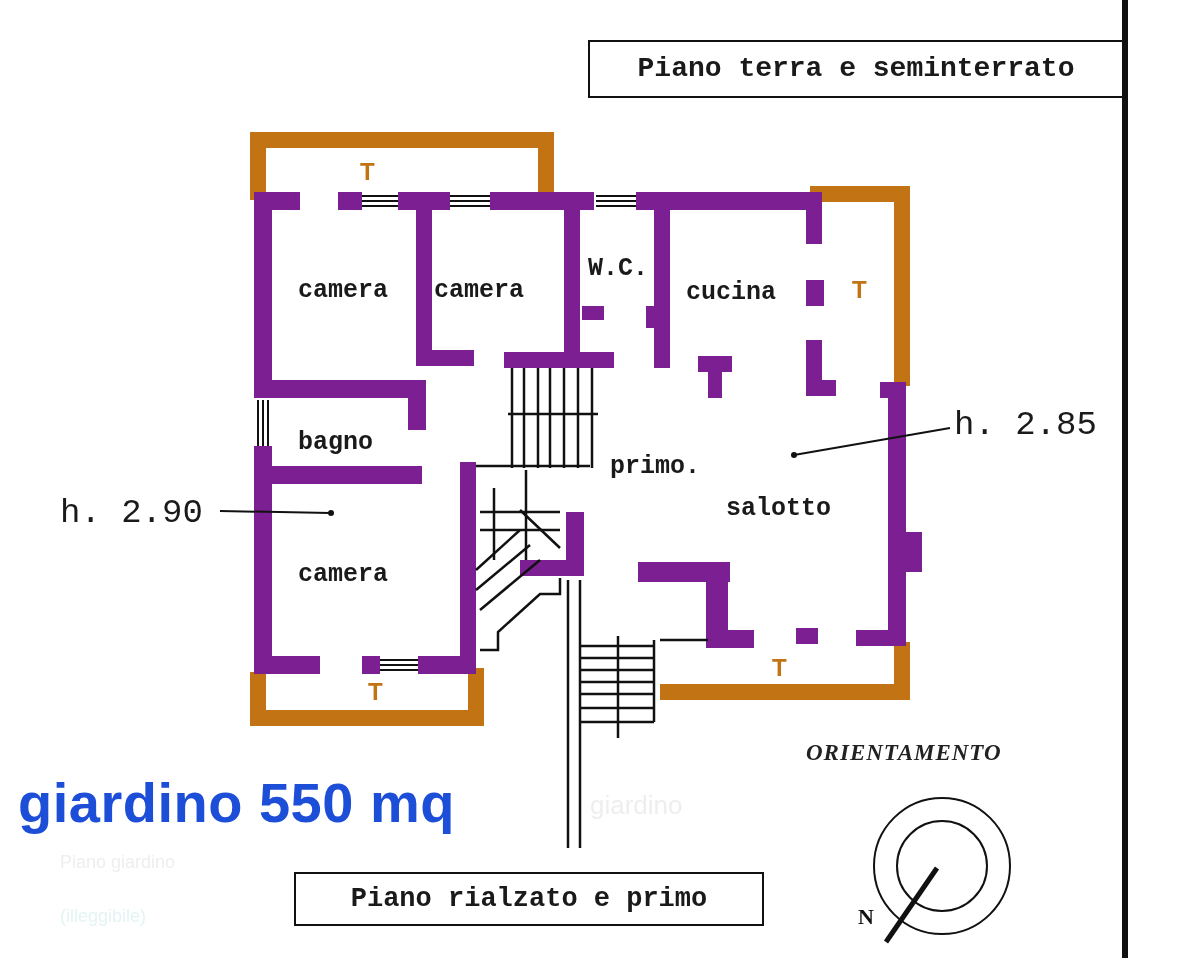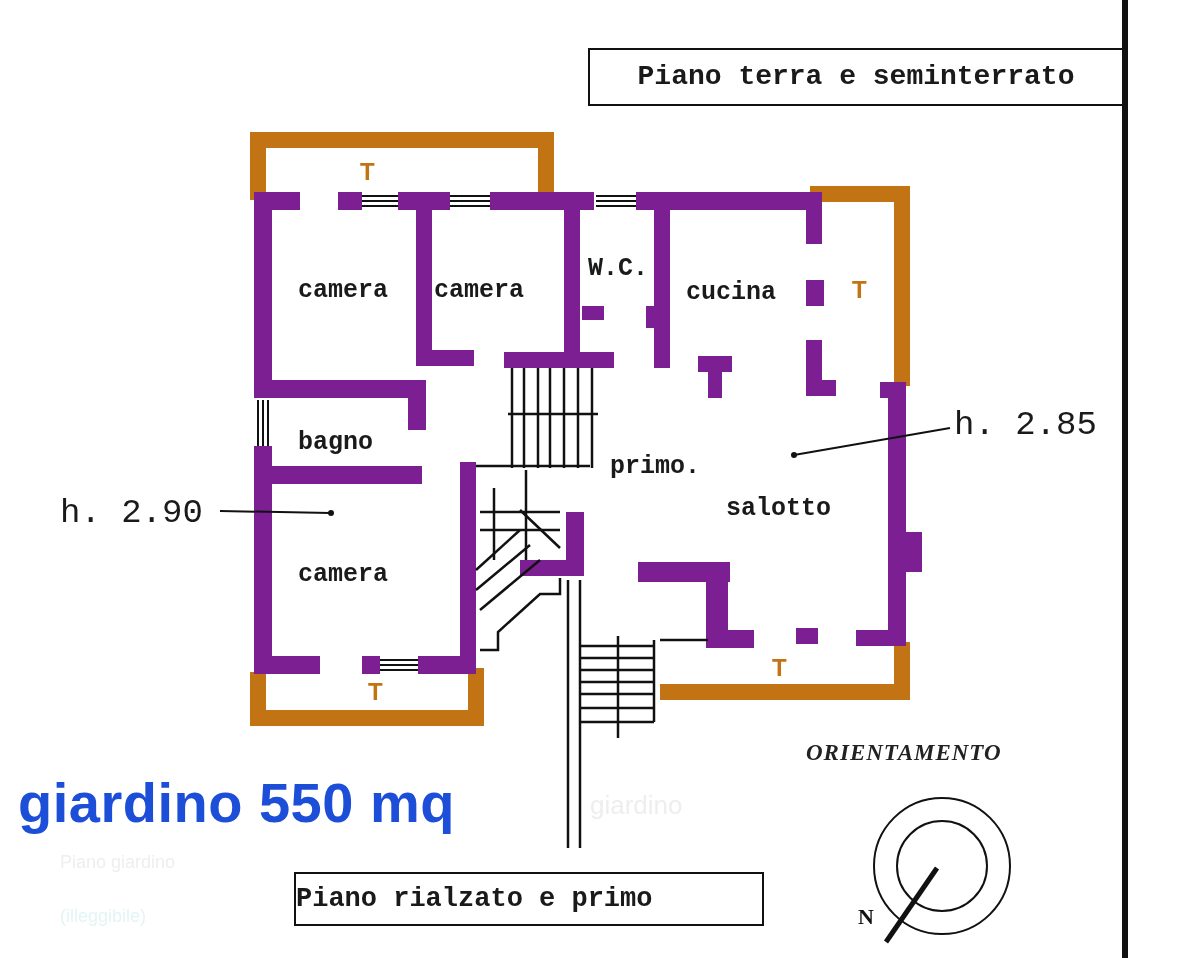--- a/index.html
+++ b/index.html
@@ -1,21 +1,21 @@
 <!DOCTYPE html>
 <html><head>
 <meta charset="utf-8">
 <style>
   html, body { margin:0; padding:0; background:#ffffff; }
   body { width:1194px; height:958px; position:relative; overflow:hidden; font-family:"Liberation Mono", monospace; }
   .abs { position:absolute; }
   .typed { font-family:"Liberation Mono","DejaVu Sans Mono", monospace; font-weight:bold; color:#1a1a1a; }
   .box { border:2px solid #111; background:#fff; }
-  .title-top { left:588px; top:40px; width:532px; height:54px; font-size:28px; line-height:54px; text-align:center;margin-top:8px; }
-  .title-bottom { left:294px; top:872px; width:466px; height:50px; font-size:27px; line-height:50px; }
+  .title-top { left:588px; top:40px; width:532px; height:54px; font-size:28px; line-height:54px; text-align:center; }
+  .title-bottom { left:294px; top:872px; width:466px; height:50px; font-size:27px; line-height:50px; text-align:center; }
   .room { font-size:25px; white-space:nowrap; }
   .hlabel { font-size:34px; font-weight:normal; }
   .garden { left:18px; top:770px; font-family:"Liberation Sans", sans-serif; font-weight:bold; font-size:56px; color:#1d4ed8; letter-spacing:0.5px; white-space:nowrap; }
   .orient { left:806px; top:740px; font-family:"Liberation Serif", serif; font-style:italic; font-weight:bold; font-size:23px; color:#222; letter-spacing:1px; }
   .faded { font-family:"Liberation Sans", sans-serif; font-size:18px; color:#eeeeee; }
   .faded2 { font-family:"Liberation Sans", sans-serif; font-size:18px; color:#e3f4f4; }
   .rightline { left:1122px; top:0; width:6px; height:958px; background:#111; }
   svg { position:absolute; left:0; top:0; }
 </style>
 </head>

